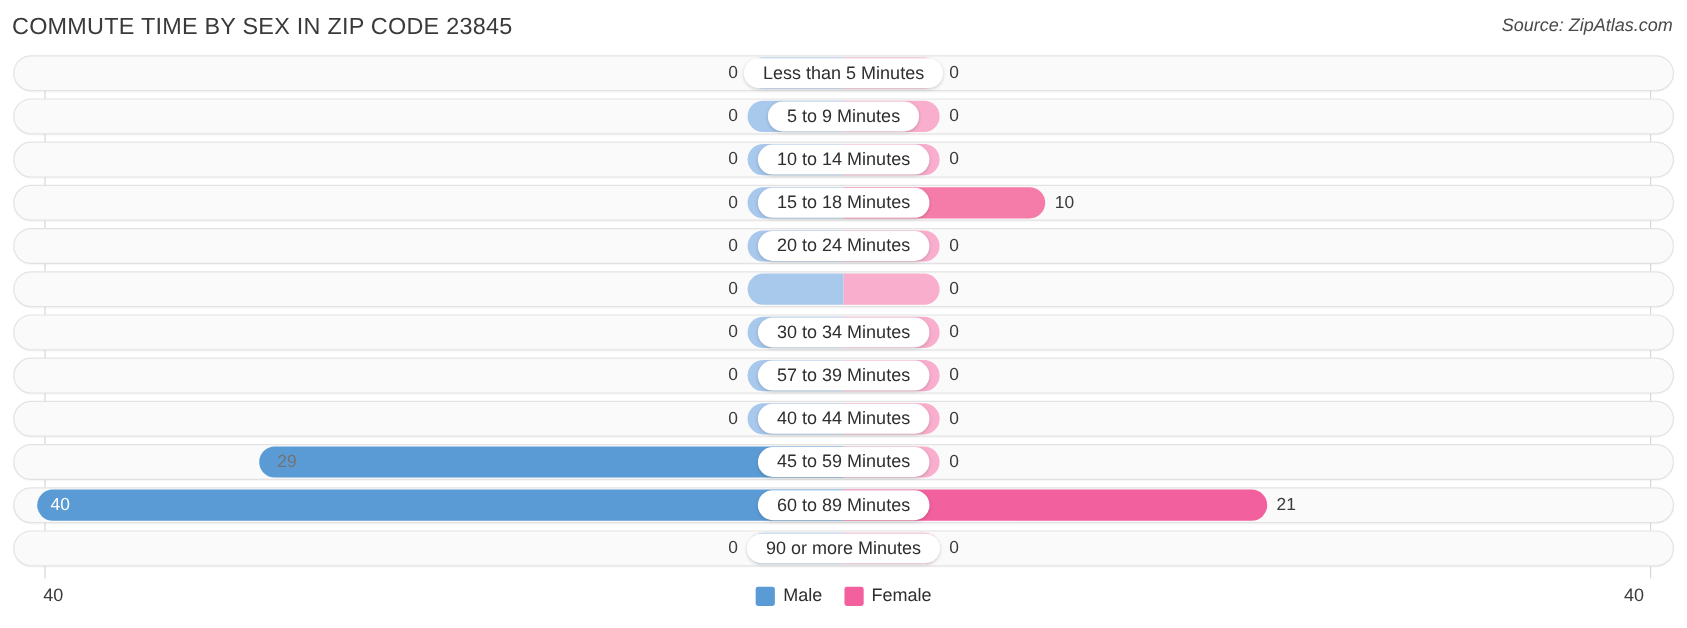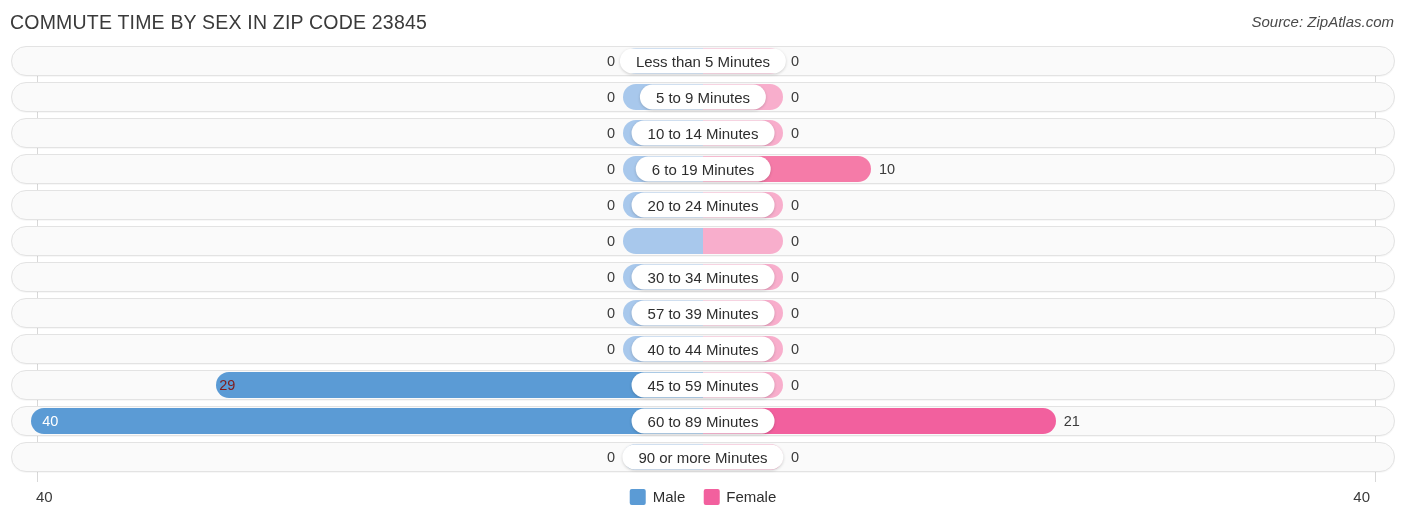--- a/index.html
+++ b/index.html
@@ -228,21 +228,21 @@
         </div>
         <div class="row">
           <div class="half left">
             <div class="bar male" style="width: 80px; background: rgb(168, 200, 236);"></div>
             <div class="val outside-left" style="right: 88px; width: 40px;">0</div>
           </div>
           <div class="half right">
             <div class="bar female" style="width: 168px; background: rgb(245, 123, 168);"></div>
             <div class="val outside-right" style="left: 176px; width: 40px;">10</div>
           </div>
-          <div class="center-label">6 to 19 Minutes</div>
+          <div class="center-label">15 to 18 Minutes</div>
         </div>
         <div class="row">
           <div class="half left">
             <div class="bar male" style="width: 80px; background: rgb(168, 200, 236);"></div>
             <div class="val outside-left" style="right: 88px; width: 40px;">0</div>
           </div>
           <div class="half right">
             <div class="bar female" style="width: 80px; background: rgb(248, 174, 204);"></div>
             <div class="val outside-right" style="left: 88px; width: 40px;">0</div>
           </div>
@@ -287,21 +287,21 @@
           </div>
           <div class="half right">
             <div class="bar female" style="width: 80px; background: rgb(248, 174, 204);"></div>
             <div class="val outside-right" style="left: 88px; width: 40px;">0</div>
           </div>
           <div class="center-label">40 to 44 Minutes</div>
         </div>
         <div class="row">
           <div class="half left">
             <div class="bar male" style="width: 487.2px; background: rgb(91, 155, 213);"></div>
-            <div class="val inside" style="transform: translateX(100%); position: absolute; top: 0px; height: 28px; line-height: 28px; color: #7f1d1d; font-size: 14.5px; left: 191px;">29</div>
+            <div class="val inside" style="transform: translateX(100%); position: absolute; top: 0px; height: 28px; line-height: 28px; color: #737373; font-size: 14.5px; left: 203px;">29</div>
           </div>
           <div class="half right">
             <div class="bar female" style="width: 80px; background: rgb(248, 174, 204);"></div>
             <div class="val outside-right" style="left: 88px; width: 40px;">0</div>
           </div>
           <div class="center-label">45 to 59 Minutes</div>
         </div>
         <div class="row">
           <div class="half left">
             <div class="bar male" style="width: 672px; background: rgb(91, 155, 213);"></div>

